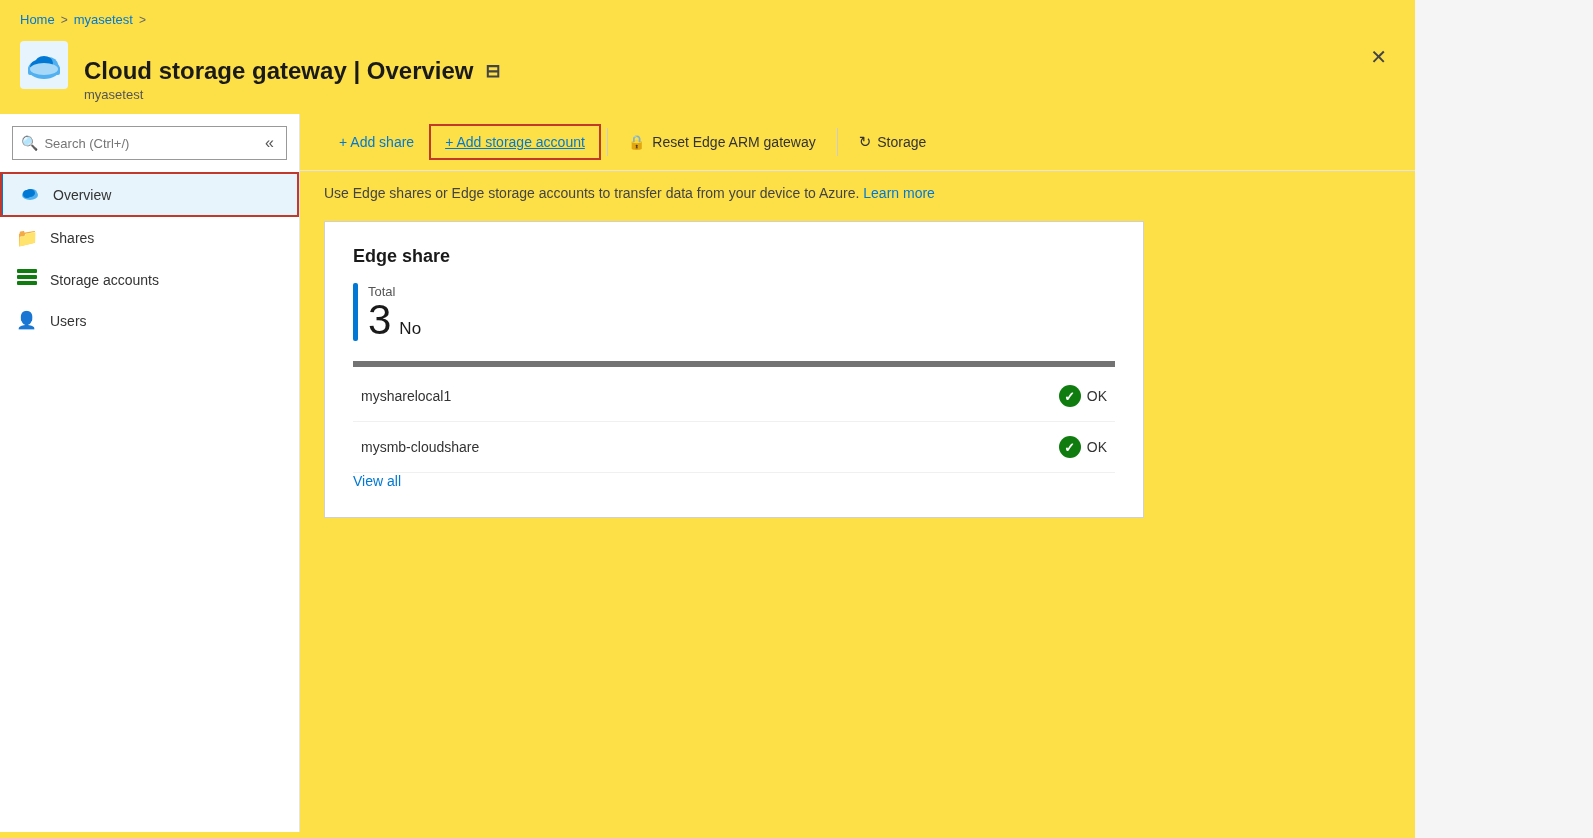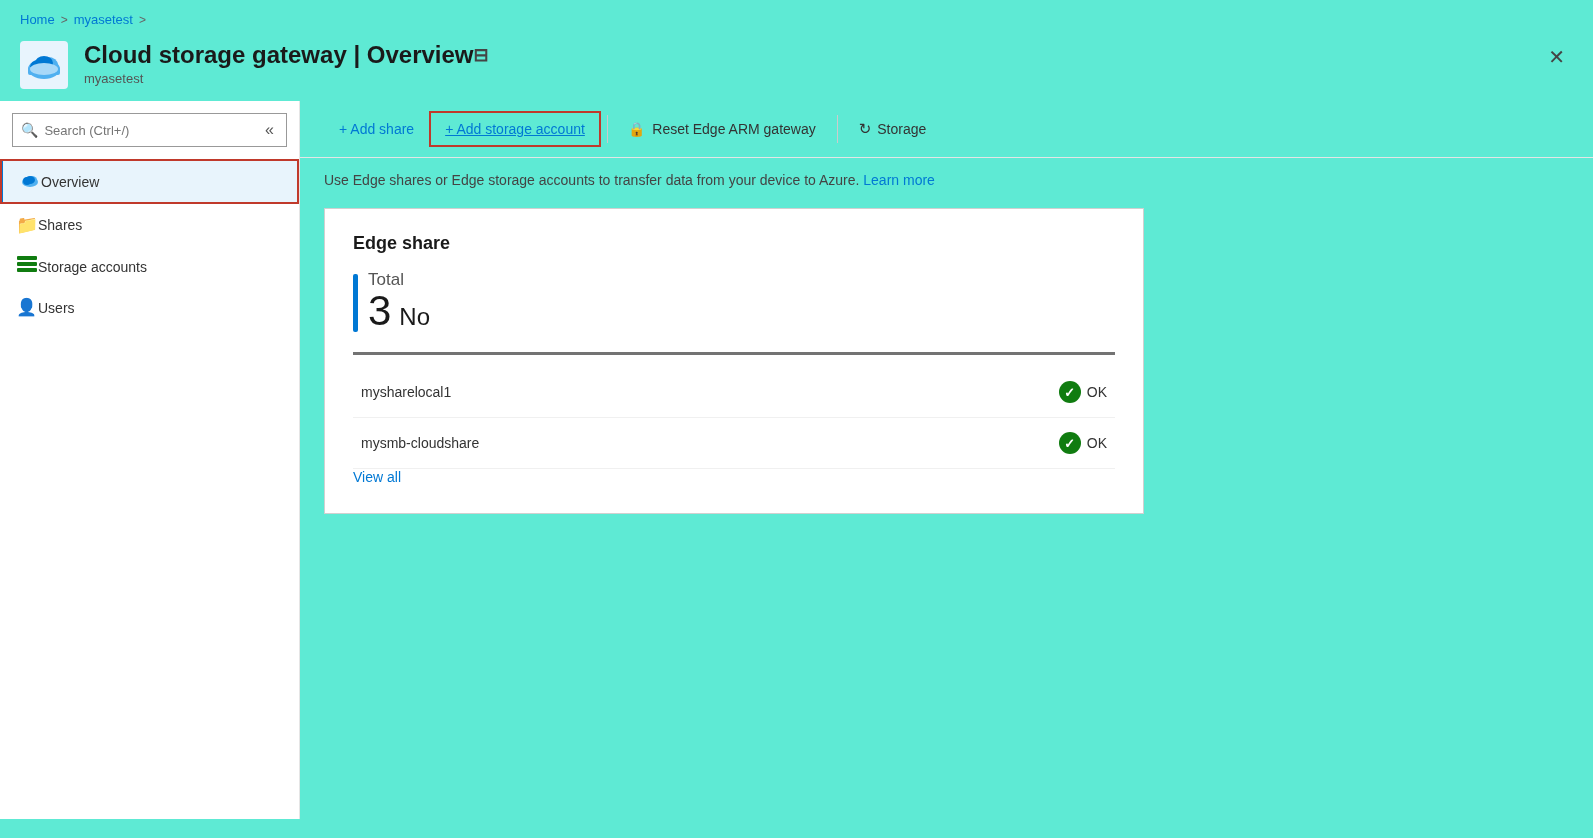--- a/index.html
+++ b/index.html
@@ -3,22 +3,22 @@
   <meta charset="utf-8">
   <style>
     * { box-sizing: border-box; margin: 0; padding: 0; }
     body {
       font-family: 'Segoe UI', Arial, sans-serif;
       background: #f5f5f5;
       color: #333;
       font-size: 14px;
     }
     .page-wrapper {
-      background: #5eead4;
-      width: 1593px;
+      background: #fde047;
+      width: 1415px;
       min-height: 838px;
       position: relative;
     }
     
     .breadcrumb {
       display: flex;
       align-items: center;
       padding: 12px 20px 6px 20px;
       gap: 6px;
       font-size: 13px;
@@ -45,20 +45,22 @@
     }
     .page-title-area {
       flex: 1;
     }
     .page-title {
       font-size: 24px;
       font-weight: 600;
       color: #1a1a1a;
       display: flex;
       align-items: center;
+      gap: 12px;
+      margin-top: 16px;
     }
     .page-subtitle {
       font-size: 13px;
       color: #555;
       margin-top: 2px;
     }
     .close-btn {
       margin-left: auto;
       background: none;
       border: none;
@@ -103,20 +105,21 @@
       cursor: pointer;
       font-size: 16px;
       color: #555;
       padding: 2px 4px;
     }
     .sidebar-item {
       display: flex;
       align-items: center;
       padding: 10px 16px;
       cursor: pointer;
+      gap: 12px;
       font-size: 14px;
       color: #333;
     }
     .sidebar-item.active {
       background: #e8f4fc;
       border-left: 3px solid #0078d4;
       outline: 2px solid #c0392b;
       outline-offset: -2px;
     }
     .sidebar-item .item-icon {
@@ -195,45 +198,45 @@
       height: 58px;
       background: #0078d4;
       margin-right: 10px;
       border-radius: 2px;
     }
     .total-num-group {
       display: flex;
       flex-direction: column;
     }
     .total-label {
-      font-size: 17px;
+      font-size: 13px;
       color: #555;
     }
     .total-value-row {
       display: flex;
       align-items: baseline;
       gap: 8px;
     }
     .total-number {
       font-size: 42px;
       font-weight: 300;
       color: #1a1a1a;
       line-height: 1;
     }
     .total-suffix {
-      font-size: 24px;
+      font-size: 17px;
       color: #1a1a1a;
     }
     .share-list {
       display: flex;
       flex-direction: column;
       gap: 0;
       margin-top: 8px;
-      border-top: 3px solid #737373;
-      padding-top: 12px;
+      border-top: 6px solid #737373;
+      padding-top: 4px;
     }
     .share-row {
       display: flex;
       align-items: center;
       padding: 14px 8px;
       border-bottom: 1px solid #f0f0f0;
     }
     .share-name {
       flex: 1;
       font-size: 14px;

